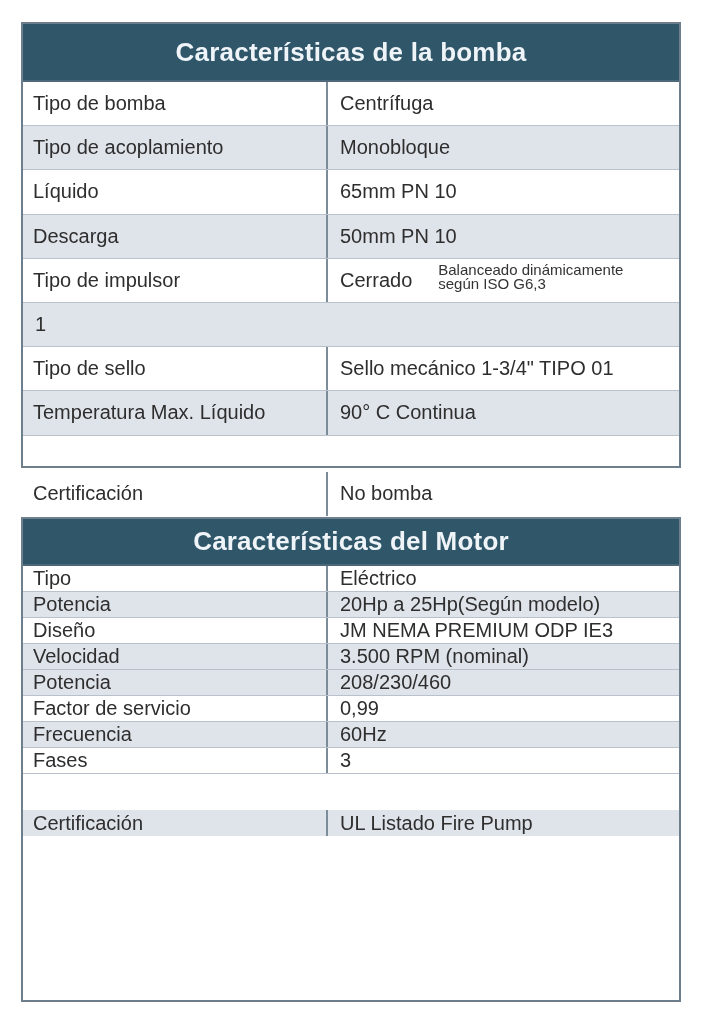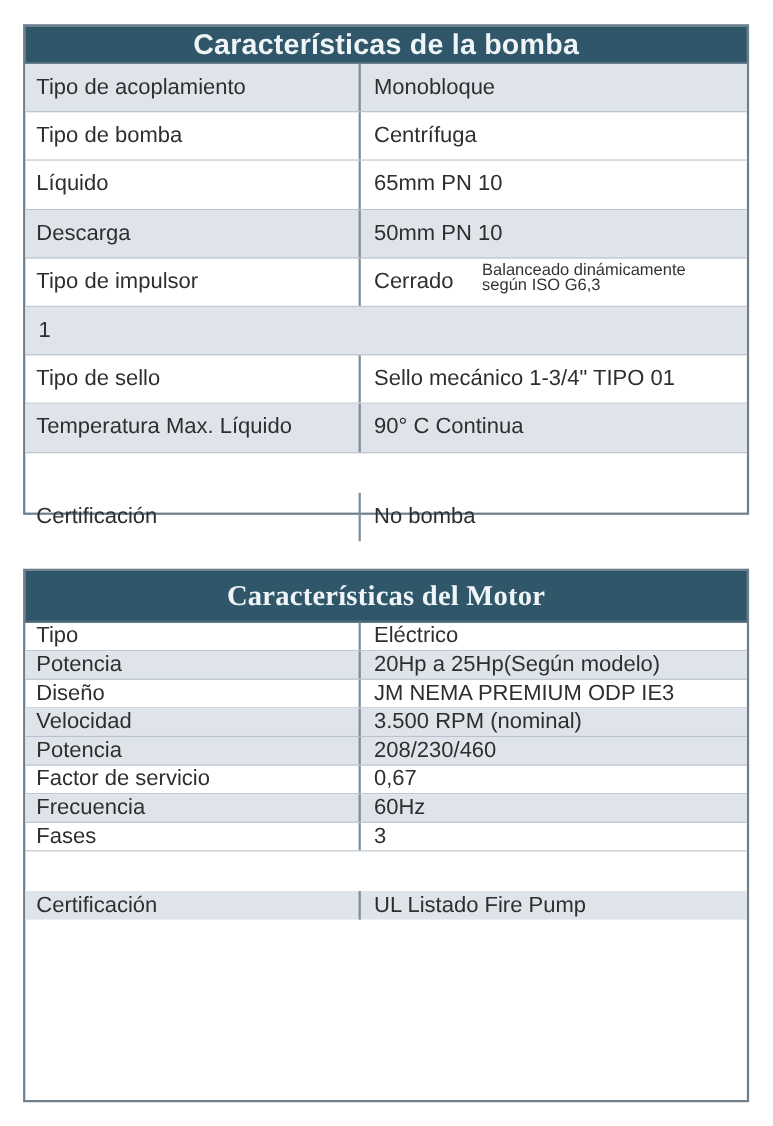--- a/index.html
+++ b/index.html
@@ -18,33 +18,33 @@
       position: absolute;
       left: 21px;
       width: 660px;
       border: 2px solid #6d7e8c;
       box-sizing: border-box;
       background: #ffffff;
     }
     .spec-table.pump { top: 22px; height: 446px; }
     .spec-table.motor { top: 517px; height: 485px; }
     .table-header {
-      height: 34px;
+      height: 58px;
       background: #30566a;
       color: #eef4f7;
       font-weight: bold;
       font-size: 26px;
       display: flex;
       align-items: center;
       justify-content: center;
       letter-spacing: 0.2px;
       border-bottom: 2px solid #4d6878;
       box-sizing: border-box;
     }
-    .motor .table-header { height: 47px; font-family: Liberation Serif, serif; }
+    .motor .table-header { height: 47px; }
     .row {
       display: flex;
       box-sizing: border-box;
       border-bottom: 1.5px solid #b9c2cc;
       color: #2e2e2e;
       font-size: 20px;
     }
     .row:last-child { border-bottom: none; margin-top: 36px; }
     .row.alt { background: #dfe3ea; }
     .pump .row { height: 44.2px; }
@@ -73,27 +73,27 @@
       color: #333;
       margin-top: -6px;
     }
   </style>
 </head>
 <body>
 
 <div class="spec-table pump">
   <div class="table-header">Características de la bomba</div>
 
+  <div class="row">
+    <div class="cell-label">Tipo de bomba</div>
+    <div class="cell-value">Centrífuga</div>
+  </div>
   <div class="row alt">
     <div class="cell-label">Tipo de acoplamiento</div>
     <div class="cell-value">Monobloque</div>
-  </div>
-  <div class="row">
-    <div class="cell-label">Tipo de bomba</div>
-    <div class="cell-value">Centrífuga</div>
   </div>
   <div class="row">
     <div class="cell-label">Líquido</div>
     <div class="cell-value">65mm PN 10</div>
   </div>
   <div class="row alt">
     <div class="cell-label">Descarga</div>
     <div class="cell-value">50mm PN 10</div>
   </div>
   <div class="row">
@@ -141,21 +141,21 @@
   <div class="row alt">
     <div class="cell-label">Velocidad</div>
     <div class="cell-value">3.500 RPM (nominal)</div>
   </div>
   <div class="row alt">
     <div class="cell-label">Potencia</div>
     <div class="cell-value">208/230/460</div>
   </div>
   <div class="row">
     <div class="cell-label">Factor de servicio</div>
-    <div class="cell-value">0,67</div>
+    <div class="cell-value">0,99</div>
   </div>
   <div class="row alt">
     <div class="cell-label">Frecuencia</div>
     <div class="cell-value">60Hz</div>
   </div>
   <div class="row">
     <div class="cell-label">Fases</div>
     <div class="cell-value">3</div>
   </div>
   <div class="row alt">

